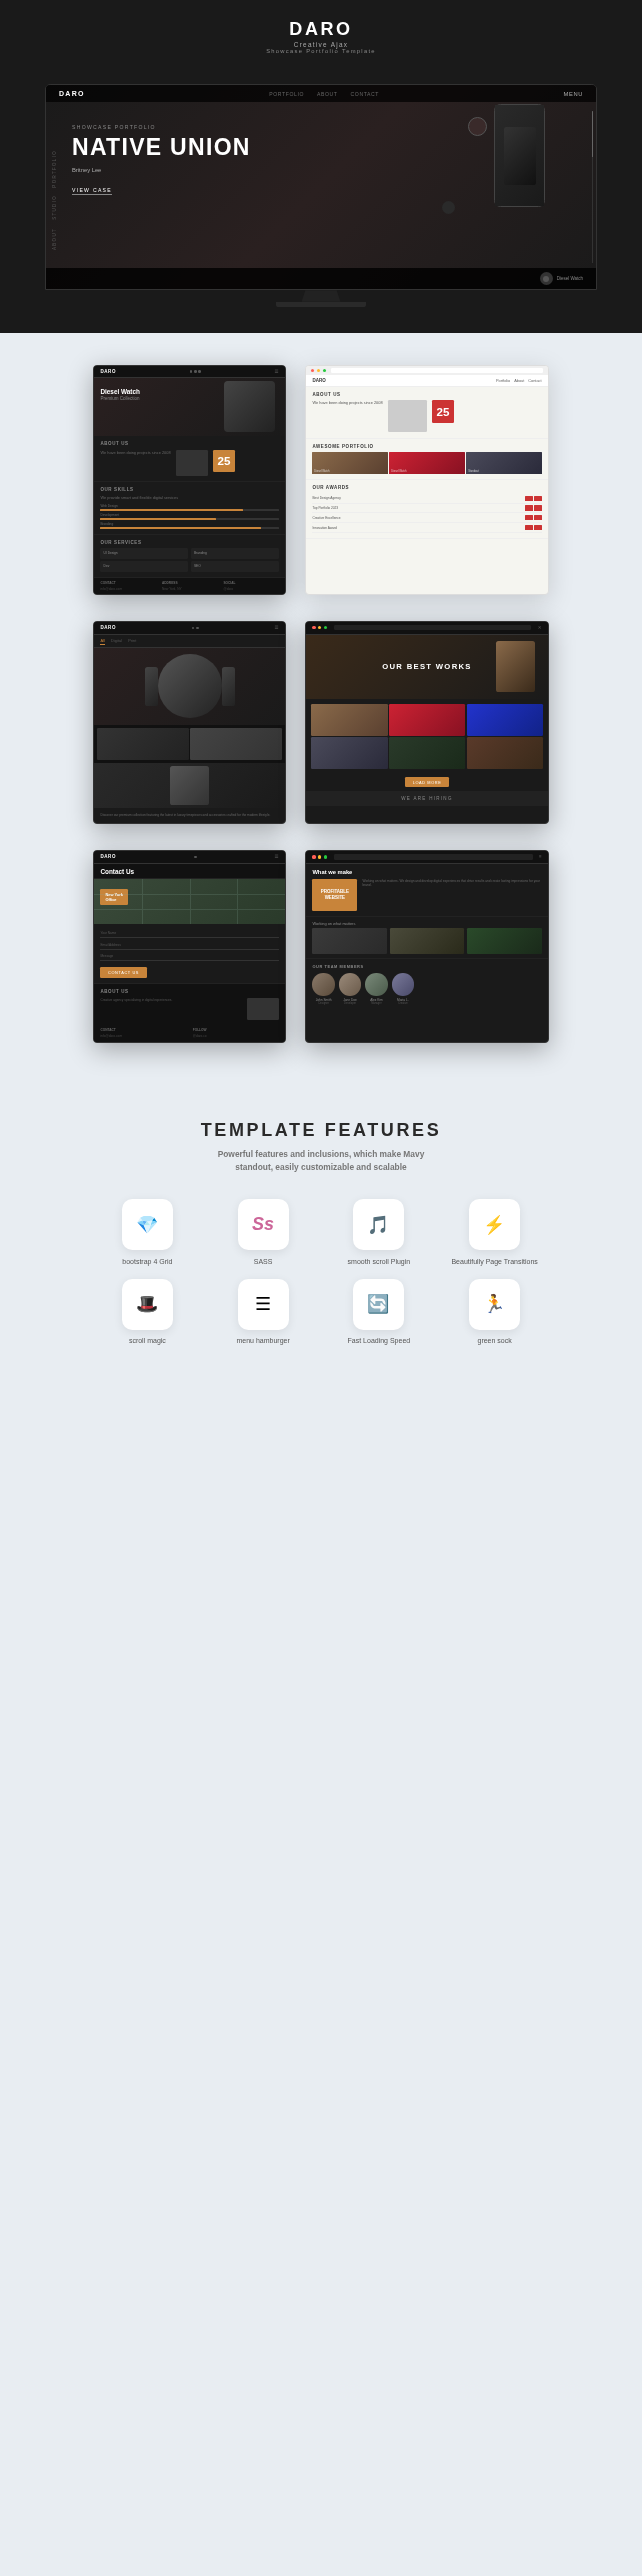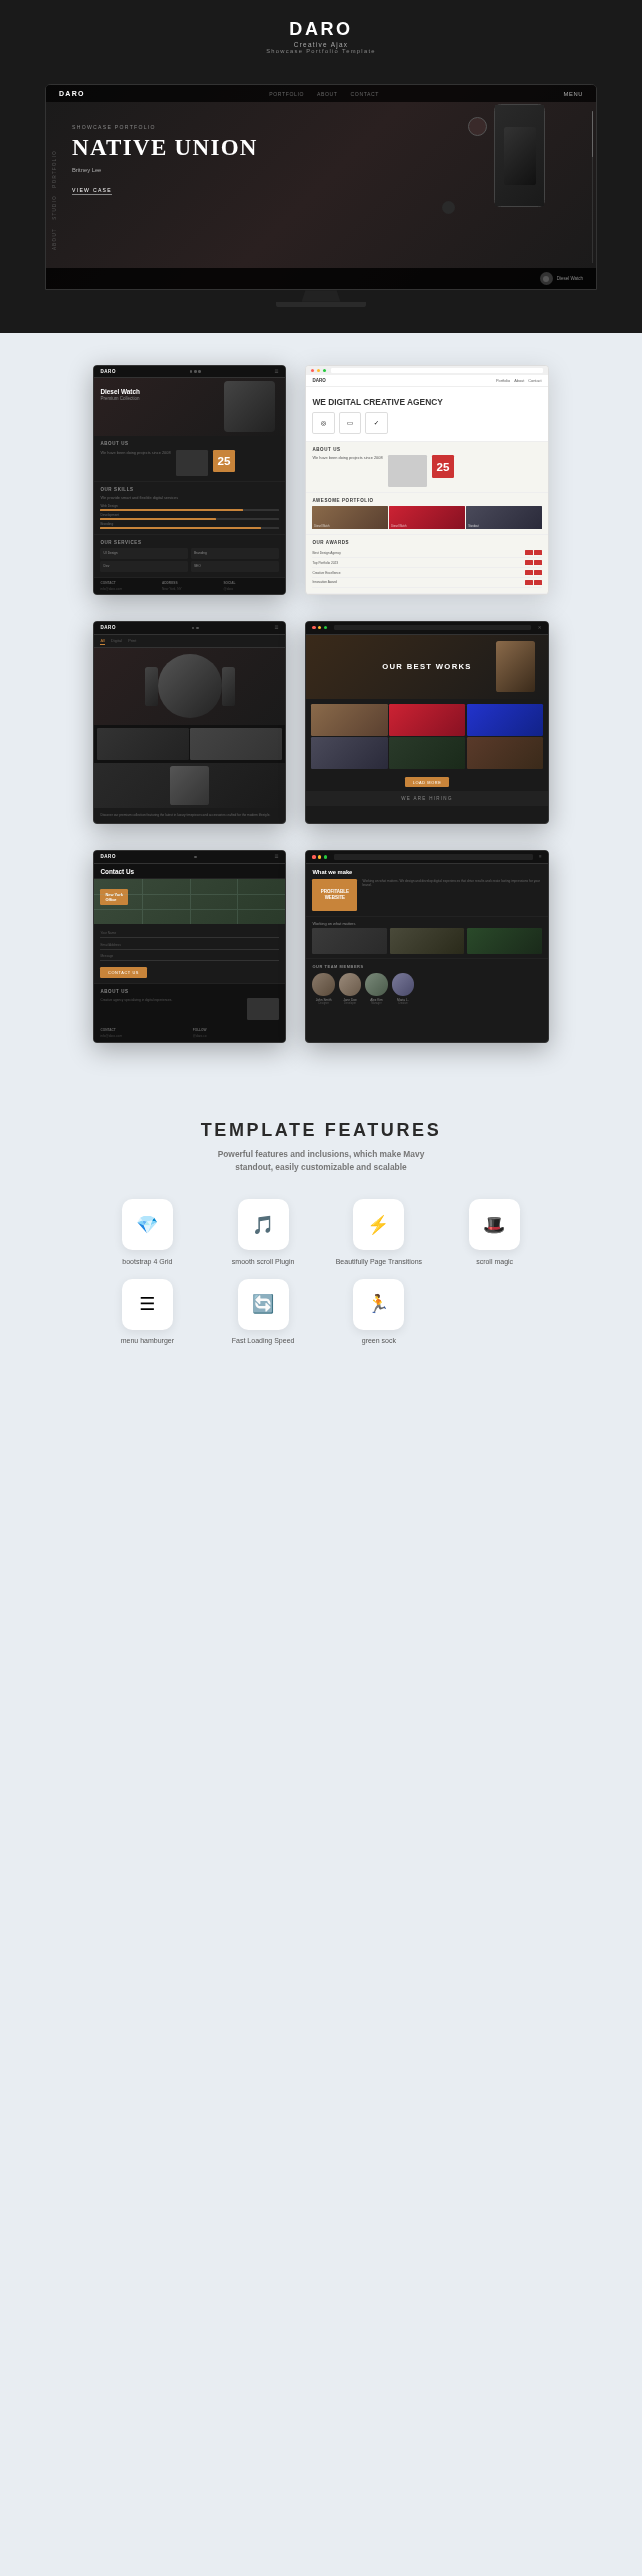--- a/index.html
+++ b/index.html
@@ -102,21 +102,20 @@
       letter-spacing: 1.3px;
       margin-bottom: 5.1px;
     }
     .monitor-headline {
       color: white;
       font-size: 23px;
       font-weight: 900;
       letter-spacing: 1.3px;
       line-height: 1.1;
       margin-bottom: 6.4px;
-      font-family: Liberation Serif, serif;
     }
     .monitor-sub {
       color: #aaa;
       font-size: 5.8px;
       margin-bottom: 9.6px;
     }
     .monitor-cta {
       color: white;
       font-size: 5.1px;
       letter-spacing: 1.3px;
@@ -737,28 +736,20 @@
         <div class="mk-browser-url"></div>
       </div>
       <div class="mk-light-nav">
         <div class="mk-light-logo">DARO</div>
         <div class="mk-light-menu">
           <span class="mk-light-menu-item">Portfolio</span>
           <span class="mk-light-menu-item">About</span>
           <span class="mk-light-menu-item">Contact</span>
         </div>
       </div>
-      <div class="mk-agency-hero">
-        <div class="mk-agency-title">WE DIGITAL CREATIVE AGENCY</div>
-        <div class="mk-agency-icons">
-          <div class="mk-agency-icon">◎</div>
-          <div class="mk-agency-icon">▭</div>
-          <div class="mk-agency-icon">✓</div>
-        </div>
-      </div>
       <div class="mk-section-light">
         <div class="mk-section-title-dark">ABOUT US</div>
         <div class="mk-about-row">
           <div>
             <div style="color:#555; font-size:3.9px; line-height:1.4; flex:1;">We have been doing projects since 2008</div>
           </div>
           <div style="width:39px; height:32px; background:#ccc; border-radius:1.3px; flex-shrink:0;"></div>
           <div class="mk-number-badge-red">25</div>
         </div>
       </div>
@@ -1002,20 +993,26 @@
   <p class="features-desc">Powerful features and inclusions, which make Mavy standout, easily customizable and scalable</p>
   <div class="features-grid">
     <div class="feature-item">
       <div class="feature-icon-box">
         <span style="font-size:18px; color:#7952b3;">💎</span>
       </div>
       <div class="feature-label">bootstrap 4 Grid</div>
     </div>
     <div class="feature-item">
       <div class="feature-icon-box">
+        <span style="font-size:18px; color:#cc6699; font-weight:bold; font-style:italic;">Ss</span>
+      </div>
+      <div class="feature-label">SASS</div>
+    </div>
+    <div class="feature-item">
+      <div class="feature-icon-box">
         <span style="font-size:18px;">🎵</span>
       </div>
       <div class="feature-label">smooth scroll Plugin</div>
     </div>
     <div class="feature-item">
       <div class="feature-icon-box">
         <span style="font-size:18px;">⚡</span>
       </div>
       <div class="feature-label">Beautifully Page Transitions</div>
     </div>

